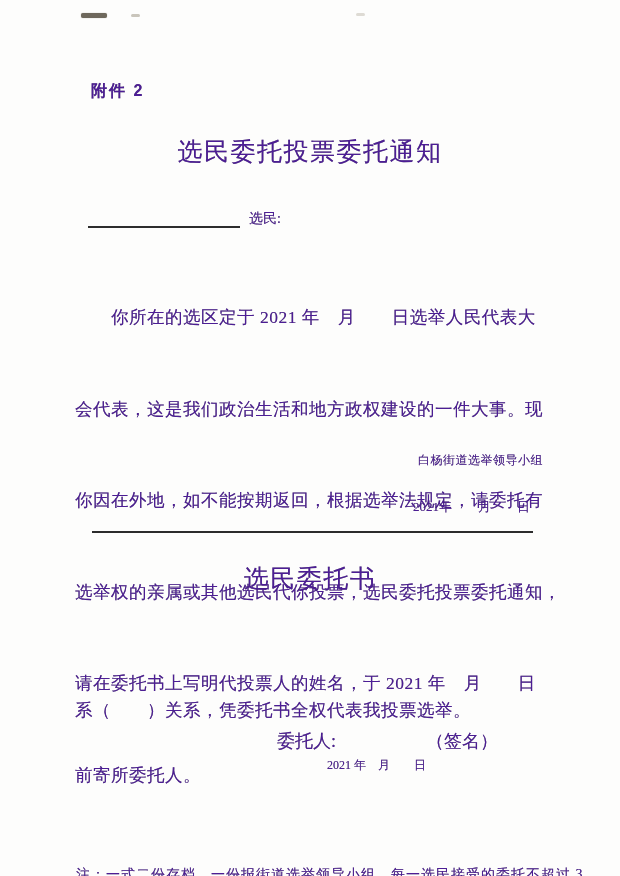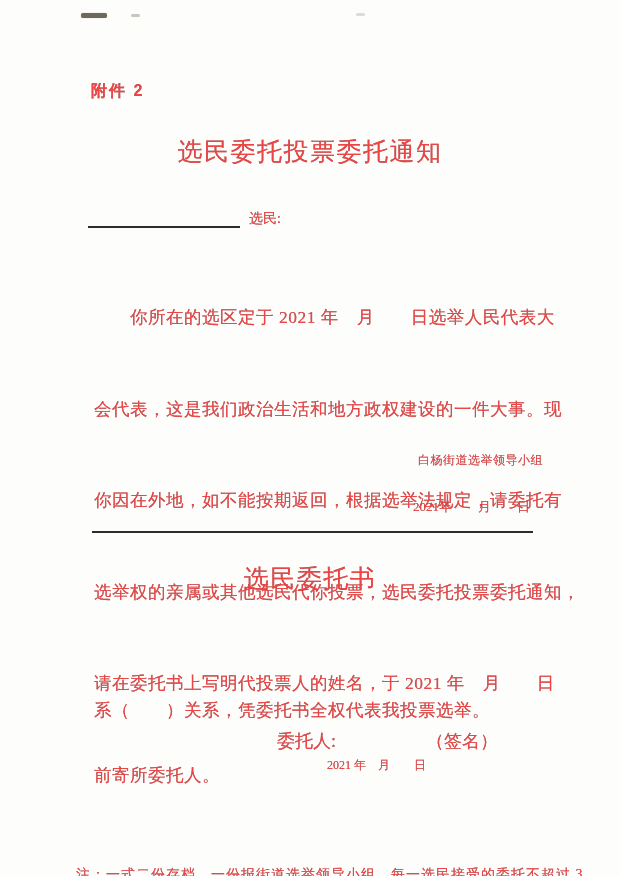--- a/index.html
+++ b/index.html
@@ -2,21 +2,21 @@
 <html><head>
 <meta charset="utf-8">
 <style>
   html,body { margin:0; padding:0; background:#ffffff; }
   .page {
     position:relative;
     width:620px; height:876px;
     background:#fdfdfc;
     overflow:hidden;
     font-family:"Liberation Serif", serif;
-    color:#ef4444;
+    color:#4c1d95;
   }
   .txt { text-shadow:0 0 .5px rgba(40,40,40,.55); }
 
   
   .artifact { position:absolute; border-radius:2px; }
   .artifact.dark  { left:81px;  top:13px; width:26px; height:5px; background:#6e685c; box-shadow:0 0 1px #9a948a; }
   .artifact.light { left:131px; top:14px; width:9px;  height:3px; background:#c9c5bb; }
   .artifact.faint { left:356px; top:13px; width:9px;  height:3px; background:#dedbd4; }
 
   .attachment-label {
@@ -27,21 +27,21 @@
   .doc-title {
     position:absolute; left:0; width:100%; top:135px;
     text-align:center; font-size:25px; font-weight:400; letter-spacing:1.5px;
     margin:0;
   }
   .addressee { position:absolute; left:88px; top:206px; font-size:14px; }
   .blank-underline {
     display:inline-block; width:152px; height:20px;
     border-bottom:2px solid #2d2d2d; margin-right:9px; vertical-align:bottom;
   }
-  .body-block { position:absolute; white-space:pre; font-size:17.5px; line-height:30.5px; letter-spacing:0.5px;margin-left:19px; }
+  .body-block { position:absolute; white-space:pre; font-size:17.5px; line-height:30.5px; letter-spacing:0.5px; }
   .notice-body { left:75px; top:241px; }
   .form-body   { left:75px; top:634px; }
 
   .issuer-sig  { position:absolute; right:77px; top:452px; font-size:12px; letter-spacing:0.5px; white-space:pre; }
   .notice-date { position:absolute; right:90px; top:498px; font-size:13px; white-space:pre; }
 
   .divider { position:absolute; left:92px; top:531px; width:441px; height:2px; background:#2c2c2c; }
 
   .form-title-pos { top:562px; }
 

